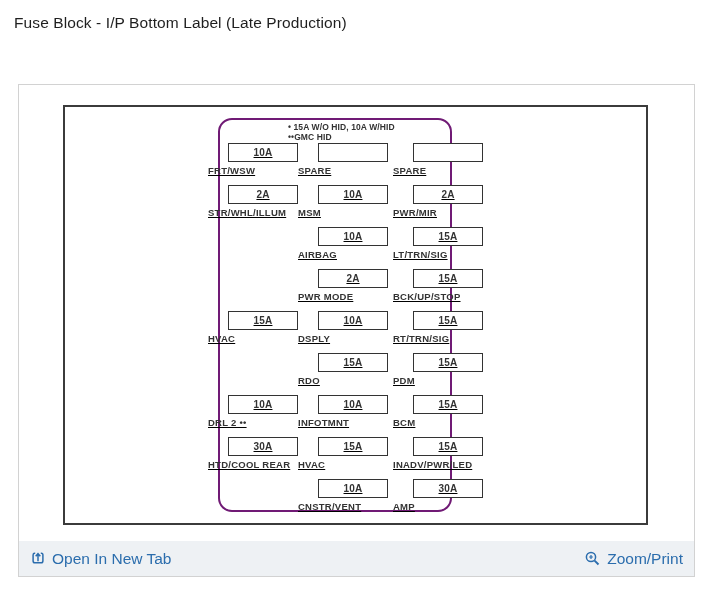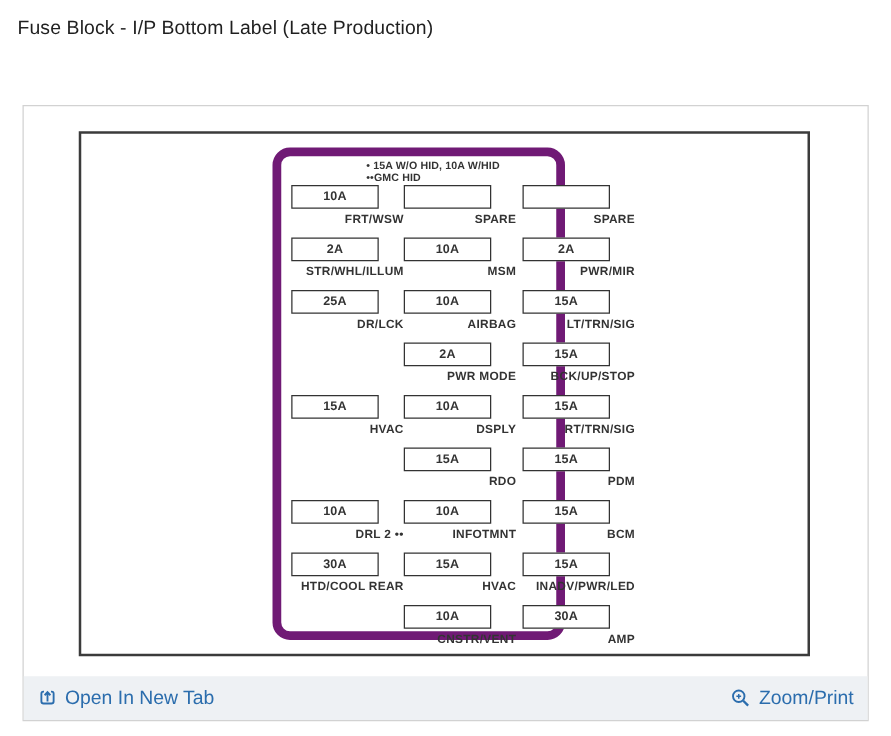--- a/index.html
+++ b/index.html
@@ -21,30 +21,30 @@
   .content-panel{
     position:absolute;left:18px;top:84px;width:677px;height:493px;
     border:1px solid var(--panel-border);background:#ffffff;
   }
   .diagram-image{
     position:absolute;left:44px;top:20px;width:585px;height:420px;
     border:2px solid #3b3b3b;background:#ffffff;
   }
   .fuse-block-outline{
     position:absolute;left:153px;top:11px;width:234px;height:394px;
-    border:7px solid #701a75;border-radius:14px;background:#ffffff;
+    border:2px solid #701a75;border-radius:14px;background:#ffffff;
   }
   .legend{
     position:absolute;left:68px;top:2px;
     font-size:8.5px;font-weight:bold;color:var(--ink);
     line-height:10px;white-space:nowrap;letter-spacing:.1px;
   }
   .fuse-grid{position:absolute;left:0;top:0;width:100%;height:100%;}
   .fuse-cell{
-    position:absolute;width:110px;text-align:right;
+    position:absolute;width:110px;text-align:left;text-decoration:underline;
   }
   .fuse-box{
     width:70px;height:19px;margin:0 auto;
     border:1.5px solid var(--ink);background:#ffffff;
     display:flex;align-items:center;justify-content:center;
   }
   .fuse-amp{font-size:10px;font-weight:bold;color:var(--ink);letter-spacing:.2px;}
   .fuse-label{
     margin-top:3px;font-size:9.5px;font-weight:bold;color:var(--ink);
     white-space:nowrap;letter-spacing:.25px;
@@ -103,26 +103,20 @@
             <div class="fuse-box">
               <span class="fuse-amp">10A</span>
             </div>
             <div class="fuse-label">MSM</div>
           </div>
           <div class="fuse-cell" style="left: 173px; top: 65px;">
             <div class="fuse-box">
               <span class="fuse-amp">2A</span>
             </div>
             <div class="fuse-label">PWR/MIR</div>
-          </div>
-          <div class="fuse-cell" style="left: -12px; top: 107px;">
-            <div class="fuse-box">
-              <span class="fuse-amp">25A</span>
-            </div>
-            <div class="fuse-label">DR/LCK</div>
           </div>
           <div class="fuse-cell" style="left: 78px; top: 107px;">
             <div class="fuse-box">
               <span class="fuse-amp">10A</span>
             </div>
             <div class="fuse-label">AIRBAG</div>
           </div>
           <div class="fuse-cell" style="left: 173px; top: 107px;">
             <div class="fuse-box">
               <span class="fuse-amp">15A</span>

